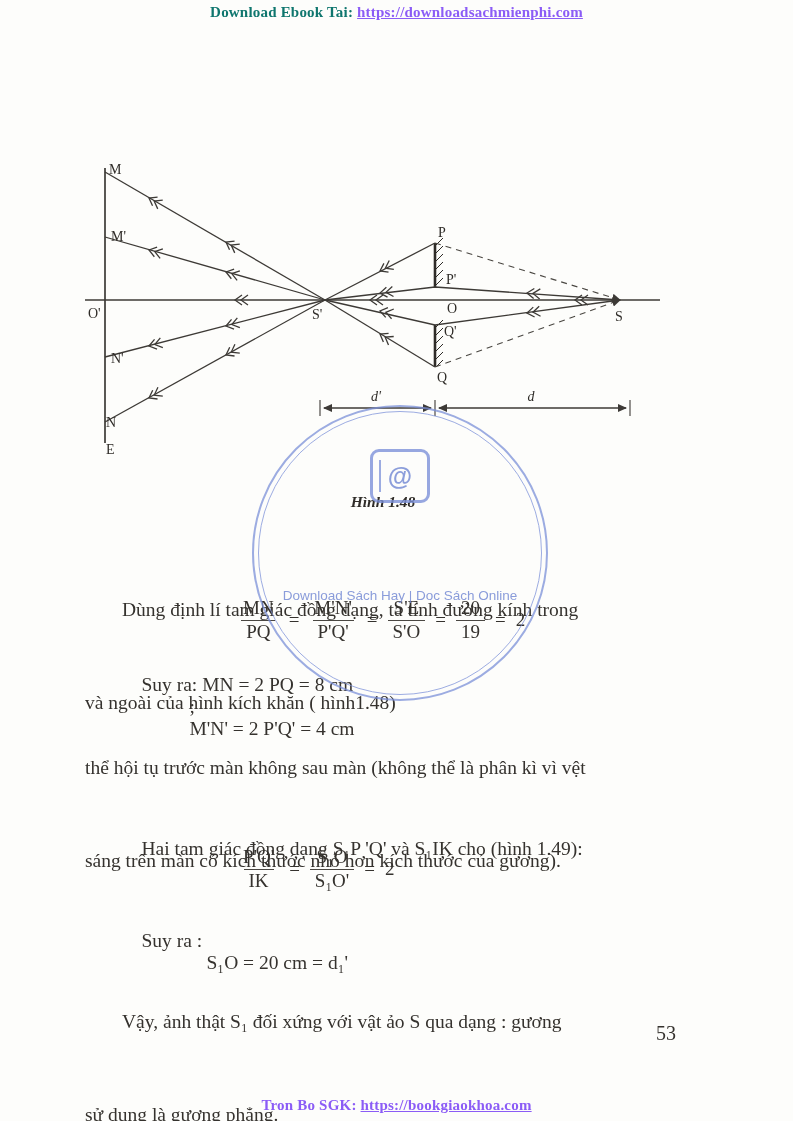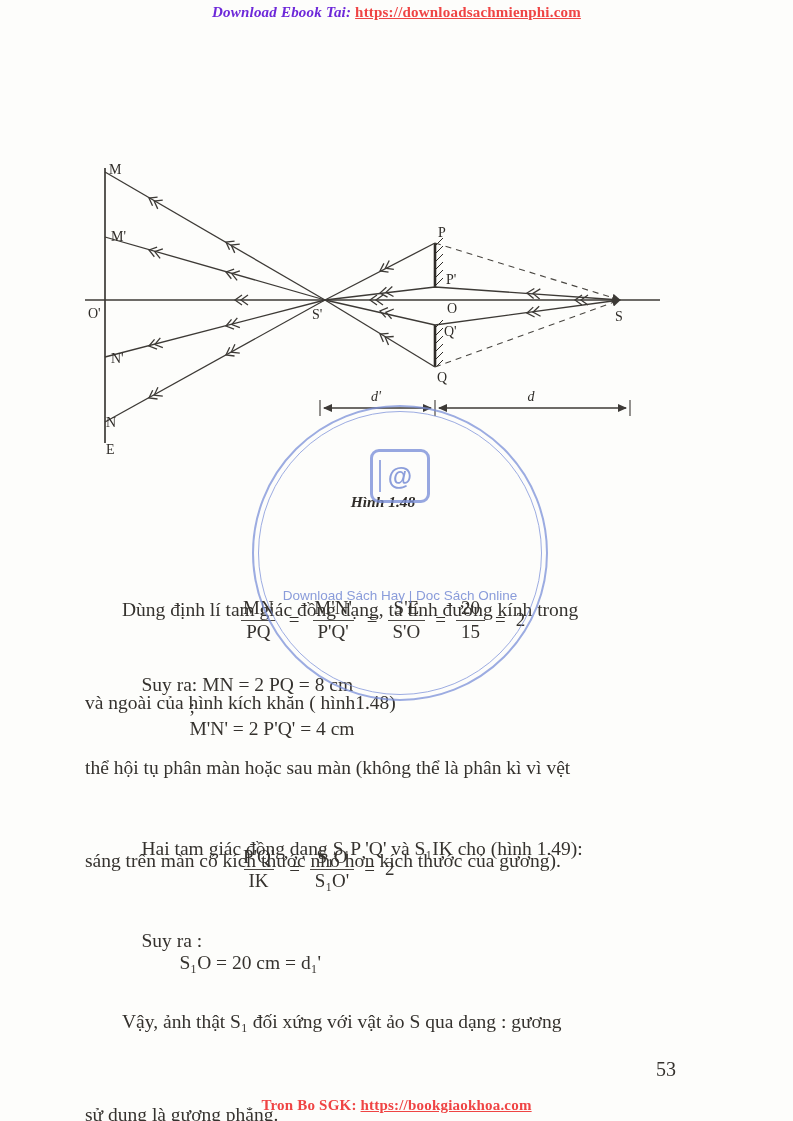--- a/index.html
+++ b/index.html
@@ -9,22 +9,22 @@
     font-family:"Liberation Serif","DejaVu Serif",serif;
     color:#35322e;
   }
   
   .hdr, .ftr {
     position:absolute; width:100%; text-align:center;
     font-weight:bold; font-size:15px; letter-spacing:.2px;
   }
   .hdr { top:4px; }
   .ftr { top:1097px; }
-  .red { color:#6d28d9;font-style:italic; }
-  .blue { color:#ef4444; }
+  .red { color:#0f766e; }
+  .blue { color:#8b5cf6; }
   a.plain { text-decoration:underline; cursor:pointer; }
 
   
   #fig { position:absolute; left:0; top:160px; z-index:2; }
   .ln   { stroke:#3d3a36; stroke-width:1.3; fill:none; }
   .dash { stroke:#4a4742; stroke-width:1.1; fill:none; stroke-dasharray:6 5; }
   .wall { stroke:#2f2c28; stroke-width:2.6; }
   .hatch{ stroke:#2f2c28; stroke-width:1; }
   .chev { fill:none; stroke:#3d3a36; stroke-width:1.3; }
   .tick { stroke:#3d3a36; stroke-width:1.1; }
@@ -194,34 +194,34 @@
       <span class="den">P'Q'</span>
     </span>
     <span>=</span>
     <span class="frac">
       <span class="num">S'E</span>
       <span class="den">S'O</span>
     </span>
     <span>=</span>
     <span class="frac">
       <span class="num">20</span>
-      <span class="den">15</span>
+      <span class="den">19</span>
     </span>
     <span>=</span>
     <span>2</span>
   </div>
 
   <div class="inlinerow" style="left:122px; top:652px;">
     <span>Suy ra: MN = 2 PQ = 8 cm</span>
     <span style="margin-left:48px;">;</span>
     <span style="margin-left:48px;">M'N' = 2 P'Q' = 4 cm</span>
   </div>
 
   <div class="para" style="left:85px; top:690px;">
-    <span class="tl">thể hội tụ phân màn hoặc sau màn (không thể là phân kì vì vệt</span>
+    <span class="tl">thể hội tụ trước màn không sau màn (không thể là phân kì vì vệt</span>
     <span class="tl">sáng trên màn có kích thước nhỏ hơn kích thước của gương).</span>
   </div>
 
 
   <div class="inlinerow" style="left:122px; top:816px;">
     <span>Hai tam giác đồng dạng S₁P 'Q' và S₁IK cho (hình 1.49):</span>
   </div>
 
   <div class="formula" style="left:238px; top:846px;">
     <span class="frac">
@@ -232,29 +232,29 @@
     <span class="frac">
       <span class="num">S₁O</span>
       <span class="den">S₁O'</span>
     </span>
     <span>=</span>
     <span>2</span>
   </div>
 
   <div class="inlinerow" style="left:122px; top:908px;">
     <span>Suy ra :</span>
-    <span style="margin-left:38px;">S₁O = 20 cm = d₁'</span>
+    <span style="margin-left:65px;">S₁O = 20 cm = d₁'</span>
   </div>
 
   <div class="para" style="left:85px; top:944px;">
     <span class="tl indent">Vậy, ảnh thật S₁ đối xứng với vật ảo S qua dạng : gương</span>
     <span class="tl">sử dụng là gương phẳng.</span>
   </div>
 
-  <div class="pgnum" style="left:656px; top:1058px;">53</div>
+  <div class="pgnum" style="left:656px; top:1022px;">53</div>
 
   <div class="ftr">
     <span class="blue">Tron Bo SGK:</span>
     <span> </span>
     <a class="blue plain">https://bookgiaokhoa.com</a>
   </div>
 
 </div>
 
 </body></html>

